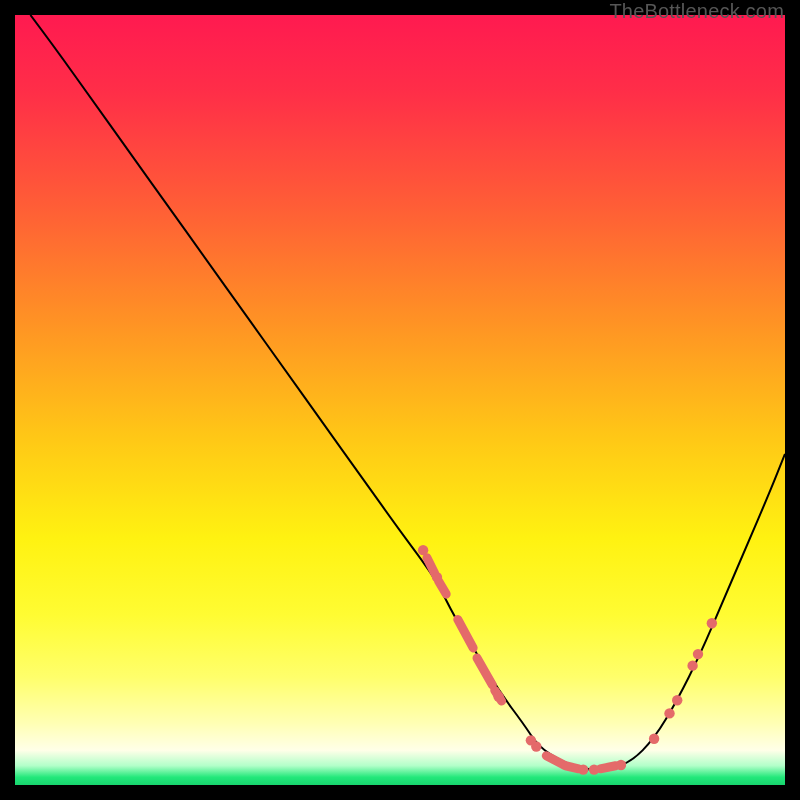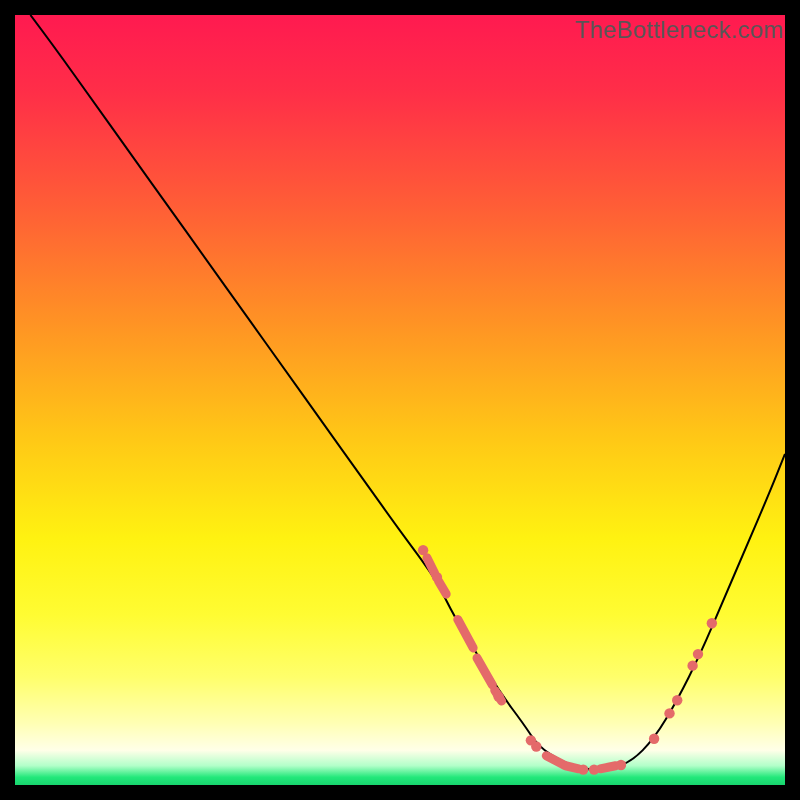--- a/index.html
+++ b/index.html
@@ -17,24 +17,24 @@
   }
   .plot-canvas {
     position: absolute;
     left: 15px;
     top: 15px;
     width: 770px;
     height: 770px;
   }
   .watermark {
     position: absolute;
-    top: 16px;
+    top: 0px;
     right: 16px;
     font-family: Arial, Helvetica, sans-serif;
-    font-size: 24px;
+    font-size: 20px;
     color: #565656;
     letter-spacing: 0.2px;
     user-select: none;
   }
 </style>
 </head>
 <body>
 
 <div class="plot-wrap">
   <svg class="plot-canvas" id="chart-svg" viewBox="0 0 770 770" preserveAspectRatio="none">

